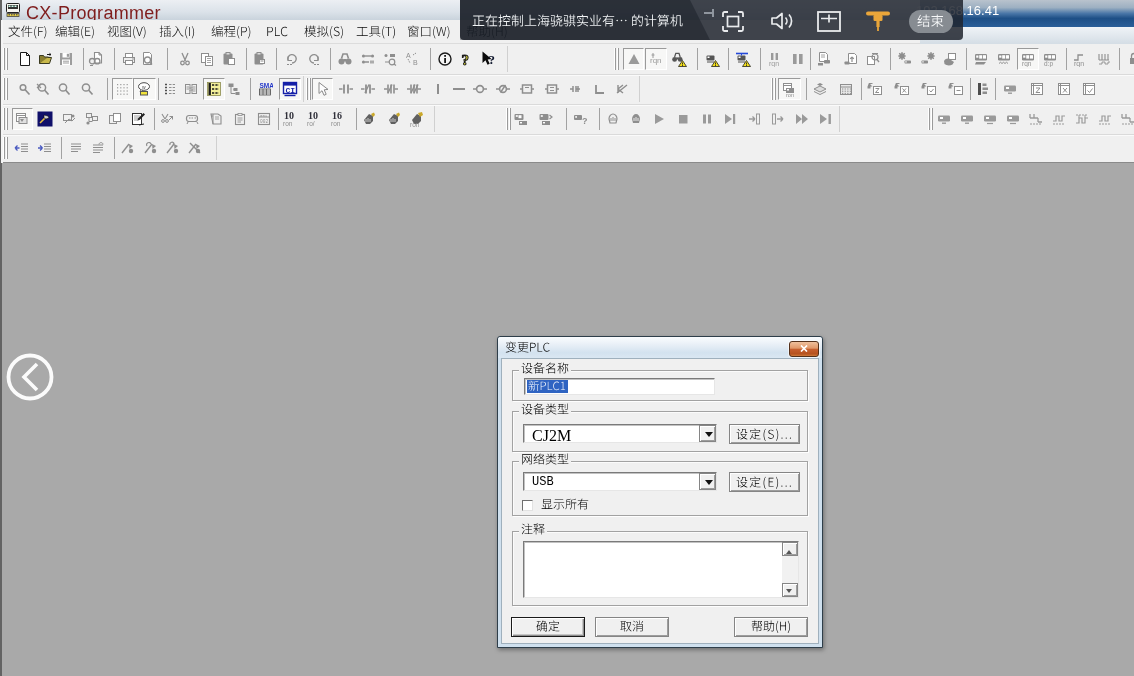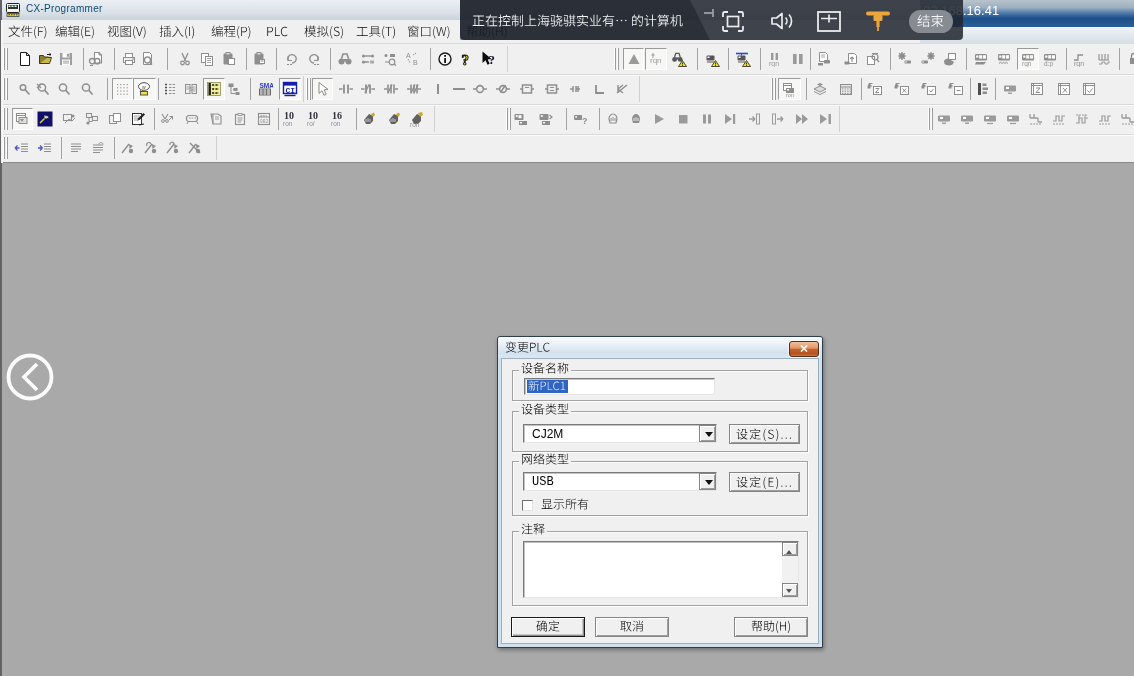--- a/index.html
+++ b/index.html
@@ -11,21 +11,21 @@
 <rect x="2" y="2" width="10" height="4" fill="#333"></rect>
 <rect x="2.5" y="2.5" width="2" height="1.5" fill="#cfe"></rect>
     <rect x="5.5" y="2.5" width="2" height="1.5" fill="#cfe"></rect>
     <rect x="8.5" y="2.5" width="2" height="1.5" fill="#cfe"></rect>
 <rect x="1" y="10.5" width="12" height="3" fill="#e8d24a" stroke="#444" stroke-width="0.8"></rect>
 <rect x="2.5" y="11.3" width="1.5" height="1" fill="#333"></rect>
     <rect x="5" y="11.3" width="1.5" height="1" fill="#333"></rect>
     <rect x="7.5" y="11.3" width="1.5" height="1" fill="#333"></rect>
     <rect x="10" y="11.3" width="1.5" height="1" fill="#333"></rect>
 </svg>
-<div class="abs" style="left:26px;top:3px;font-size:10px;letter-spacing:0.3px;color:#0c4a6e">CX-Programmer</div>
+<div class="abs" style="left:26px;top:3px;font-size:18px;letter-spacing:0.3px;color:#7f1d1d">CX-Programmer</div>
 <div style="position:absolute;left:0;top:20px;width:1134px;height:24px;background:#f0f0f0"></div>
 <div style="position:absolute;left:8px;top:25px;width:40px;height:16px">
     <svg width="40" height="16" viewBox="0 0 40 16" style="position:absolute;left:0;top:0;overflow:visible">
       <path d="M5.4 0.7C5.8 1.3 6.2 2.2 6.4 2.7L7.0 2.4C6.8 1.9 6.4 1.1 6.0 0.5ZM0.7 2.8V3.4H2.6C3.4 5.4 4.4 7.1 5.8 8.5C4.4 9.8 2.7 10.7 0.5 11.3C0.7 11.5 0.9 11.8 0.9 11.9C3.1 11.2 4.8 10.2 6.3 8.9C7.7 10.3 9.5 11.3 11.6 11.8C11.7 11.7 11.9 11.4 12.0 11.3C9.9 10.8 8.2 9.8 6.7 8.5C8.1 7.2 9.1 5.5 9.9 3.4H11.9V2.8ZM6.3 8.1C5.0 6.8 3.9 5.2 3.2 3.4H9.2C8.5 5.3 7.5 6.8 6.3 8.1Z M16.5 6.9V7.5H20.2V11.9H20.8V7.5H24.3V6.9H20.8V3.8H23.8V3.2H20.8V0.7H20.2V3.2H18.1C18.3 2.6 18.5 1.9 18.6 1.3L18.0 1.2C17.7 2.8 17.2 4.5 16.4 5.5C16.6 5.6 16.8 5.8 16.9 5.9C17.3 5.3 17.6 4.6 17.9 3.8H20.2V6.9ZM16.0 0.6C15.3 2.6 14.2 4.5 13.0 5.8C13.1 5.9 13.3 6.2 13.4 6.3C13.8 5.8 14.3 5.2 14.8 4.5V11.9H15.3V3.5C15.8 2.7 16.3 1.7 16.6 0.8Z M28.0 13.4 28.5 13.2C27.4 11.4 26.8 9.3 26.8 7.2C26.8 5.0 27.4 2.9 28.5 1.1L28.0 0.9C26.9 2.7 26.2 4.7 26.2 7.2C26.2 9.6 26.9 11.6 28.0 13.4Z M30.3 11.0H31.0V6.7H34.6V6.0H31.0V2.5H35.3V1.9H30.3Z M36.5 13.4C37.6 11.6 38.3 9.6 38.3 7.2C38.3 4.7 37.6 2.7 36.5 0.9L36.0 1.1C37.1 2.9 37.7 5.0 37.7 7.2C37.7 9.3 37.1 11.4 36.0 13.2Z" fill="#111"></path>
     </svg>
   </div>
 <div style="position:absolute;left:55px;top:25px;width:40px;height:16px">
     <svg width="40" height="16" viewBox="0 0 40 16" style="position:absolute;left:0;top:0;overflow:visible">
       <path d="M0.6 10.4 0.8 11.0C1.7 10.6 3.1 10.1 4.3 9.7L4.2 9.1C2.9 9.6 1.5 10.1 0.6 10.4ZM0.8 5.6C0.9 5.6 1.2 5.5 2.8 5.3C2.3 6.2 1.7 6.9 1.5 7.2C1.2 7.7 0.9 8.0 0.7 8.0C0.7 8.2 0.8 8.5 0.9 8.6C1.1 8.5 1.4 8.4 4.2 7.8C4.2 7.6 4.2 7.4 4.2 7.2L1.8 7.7C2.7 6.5 3.7 5.0 4.5 3.5L3.9 3.2C3.7 3.7 3.4 4.2 3.2 4.7L1.5 4.9C2.2 3.8 2.9 2.3 3.5 0.8L2.9 0.6C2.4 2.1 1.5 3.8 1.2 4.2C1.0 4.7 0.8 5.0 0.6 5.0C0.7 5.2 0.7 5.5 0.8 5.6ZM7.8 6.5V8.6H6.5V6.5ZM8.2 6.5H9.4V8.6H8.2ZM6.0 5.9V11.8H6.5V9.1H7.8V11.5H8.2V9.1H9.4V11.5H9.8V9.1H11.0V11.2C11.0 11.3 11.0 11.4 10.9 11.4C10.8 11.4 10.5 11.4 10.2 11.4C10.2 11.5 10.3 11.7 10.4 11.8C10.8 11.8 11.1 11.8 11.3 11.8C11.5 11.7 11.5 11.5 11.5 11.2V5.9ZM9.8 6.5H11.0V8.6H9.8ZM5.8 2.5H10.9V4.1H5.8ZM7.7 0.7C7.9 1.1 8.2 1.6 8.3 2.0H5.3V4.7C5.3 6.6 5.2 9.3 4.0 11.3C4.2 11.4 4.4 11.6 4.5 11.7C5.7 9.6 5.8 6.7 5.8 4.7H11.5V2.0H8.9C8.8 1.5 8.5 0.9 8.2 0.5Z M19.2 1.5H23.0V3.0H19.2ZM18.7 1.0V3.5H23.6V1.0ZM13.6 6.7C13.7 6.6 14.0 6.5 14.4 6.5H15.7V8.6L13.1 9.1L13.2 9.7L15.7 9.1V11.9H16.2V9.0L17.9 8.7L17.8 8.1L16.2 8.4V6.5H17.6V6.0H16.2V3.9H15.7V6.0H14.2C14.6 5.0 14.9 3.9 15.2 2.7H17.6V2.1H15.4C15.5 1.7 15.6 1.2 15.7 0.7L15.1 0.6C15.0 1.1 14.9 1.6 14.8 2.1H13.2V2.7H14.7C14.4 3.8 14.1 4.8 13.9 5.1C13.7 5.6 13.6 6.1 13.4 6.1C13.4 6.3 13.5 6.6 13.6 6.7ZM23.0 4.9V6.3H19.4V4.9ZM17.5 10.2 17.6 10.8C19.0 10.7 21.0 10.5 23.0 10.4V11.9H23.5V10.3L24.5 10.3V9.7L23.5 9.8V4.9H24.4V4.4H17.9V4.9H18.8V10.1ZM23.0 6.8V8.1H19.4V6.8ZM23.0 8.6V9.8L19.4 10.1V8.6Z M28.0 13.4 28.5 13.2C27.4 11.4 26.8 9.3 26.8 7.2C26.8 5.0 27.4 2.9 28.5 1.1L28.0 0.9C26.9 2.7 26.2 4.7 26.2 7.2C26.2 9.6 26.9 11.6 28.0 13.4Z M30.3 11.0H35.4V10.3H31.0V6.5H34.6V5.8H31.0V2.5H35.3V1.9H30.3Z M37.0 13.4C38.1 11.6 38.8 9.6 38.8 7.2C38.8 4.7 38.1 2.7 37.0 0.9L36.6 1.1C37.6 2.9 38.2 5.0 38.2 7.2C38.2 9.3 37.6 11.4 36.6 13.2Z" fill="#111"></path>
     </svg>
@@ -870,21 +870,21 @@
     </svg>
   </div>
 <div style="position:absolute;left:512px;top:411px;width:296px;height:41px;border:1px solid #a2a2a2;box-sizing:border-box;box-shadow:1px 1px 0 rgba(255,255,255,0.9), inset 1px 1px 0 rgba(255,255,255,0.7)"></div>
 <div style="position:absolute;left:519px;top:404px;width:52px;height:14px;background:#f0f0f0"></div>
 <div style="position:absolute;left:521px;top:403px;width:48px;height:15px">
     <svg width="48" height="15" viewBox="0 0 48 15" style="position:absolute;left:0;top:0;overflow:visible">
       <path d="M1.6 1.2C2.3 1.7 3.0 2.5 3.4 3.0L3.8 2.6C3.4 2.1 2.7 1.3 2.0 0.8ZM0.6 4.4V4.9H2.4V9.6C2.4 10.2 2.0 10.5 1.8 10.7C1.9 10.8 2.1 11.0 2.2 11.2C2.3 11.0 2.6 10.8 4.7 9.4C4.6 9.3 4.5 9.0 4.5 8.9L3.0 9.9V4.4ZM6.0 1.0V2.4C6.0 3.3 5.7 4.3 4.1 5.1C4.2 5.2 4.4 5.4 4.5 5.6C6.2 4.7 6.6 3.4 6.6 2.4V1.6H9.0V3.9C9.0 4.6 9.2 4.9 9.8 4.9C9.9 4.9 10.6 4.9 10.8 4.9C11.0 4.9 11.2 4.8 11.4 4.8C11.3 4.7 11.3 4.4 11.3 4.3C11.1 4.3 10.9 4.3 10.8 4.3C10.6 4.3 10.0 4.3 9.8 4.3C9.6 4.3 9.6 4.2 9.6 3.9V1.0ZM9.9 6.5C9.5 7.6 8.7 8.5 7.8 9.2C6.9 8.5 6.2 7.5 5.7 6.5ZM4.6 5.9V6.5H5.1C5.6 7.7 6.4 8.7 7.3 9.6C6.4 10.2 5.4 10.7 4.3 11.0C4.4 11.1 4.5 11.3 4.6 11.5C5.7 11.1 6.8 10.7 7.8 9.9C8.7 10.7 9.8 11.2 11.1 11.5C11.2 11.3 11.3 11.1 11.5 11.0C10.3 10.7 9.2 10.2 8.3 9.6C9.3 8.7 10.2 7.5 10.7 6.0L10.3 5.9L10.2 5.9Z M20.5 2.1C19.9 2.9 19.0 3.5 18.0 4.0C17.1 3.6 16.4 3.0 15.9 2.3L16.0 2.1ZM16.5 0.5C15.9 1.6 14.7 2.9 13.0 3.7C13.2 3.8 13.4 4.0 13.5 4.1C14.2 3.7 14.9 3.2 15.5 2.7C16.0 3.3 16.6 3.9 17.4 4.3C15.8 5.1 14.0 5.6 12.5 5.8C12.6 6.0 12.7 6.2 12.7 6.4C14.4 6.1 16.3 5.5 18.0 4.6C19.5 5.4 21.3 5.9 23.2 6.2C23.3 6.0 23.4 5.8 23.6 5.7C21.8 5.5 20.0 5.0 18.6 4.3C19.8 3.6 20.8 2.8 21.5 1.8L21.1 1.6L21.0 1.6H16.5C16.7 1.3 16.9 1.0 17.1 0.6ZM14.8 8.8H17.7V10.5H14.8ZM14.8 8.3V6.8H17.7V8.3ZM21.2 8.8V10.5H18.3V8.8ZM21.2 8.3H18.3V6.8H21.2ZM14.2 6.3V11.5H14.8V11.0H21.2V11.4H21.8V6.3Z M33.1 0.8C32.8 1.3 32.2 2.0 31.8 2.5L32.3 2.7C32.7 2.2 33.3 1.6 33.7 1.0ZM26.3 1.1C26.8 1.6 27.4 2.3 27.6 2.7L28.1 2.4C27.9 2.0 27.3 1.3 26.8 0.8ZM29.7 0.6V3.0H24.9V3.5H29.1C28.1 4.7 26.4 5.6 24.7 6.0C24.9 6.2 25.0 6.4 25.1 6.5C26.9 6.0 28.7 4.9 29.7 3.6V6.0H30.3V3.8C31.9 4.7 33.8 5.7 34.8 6.5L35.1 6.0C34.1 5.3 32.2 4.3 30.7 3.5H35.1V3.0H30.3V0.6ZM29.7 6.3C29.7 6.8 29.6 7.3 29.4 7.7H24.9V8.3H29.2C28.6 9.6 27.4 10.5 24.6 10.9C24.8 11.1 24.9 11.3 25.0 11.4C27.9 10.9 29.2 9.9 29.9 8.3H30.1C31.0 10.0 32.7 11.1 35.1 11.5C35.2 11.3 35.3 11.1 35.5 10.9C33.3 10.6 31.5 9.7 30.7 8.3H35.2V7.7H30.1C30.2 7.3 30.3 6.8 30.4 6.3Z M43.8 1.2V5.2H44.3V1.2ZM46.1 0.6V6.1C46.1 6.3 46.0 6.3 45.8 6.3C45.6 6.3 45.0 6.3 44.3 6.3C44.4 6.5 44.4 6.7 44.5 6.9C45.3 6.9 45.9 6.9 46.2 6.8C46.5 6.7 46.6 6.5 46.6 6.1V0.6ZM40.8 1.6V3.5H39.1V3.3V1.6ZM36.9 3.5V4.0H38.5C38.4 4.9 38.0 5.9 36.9 6.6C37.0 6.7 37.2 6.9 37.3 7.0C38.5 6.2 38.9 5.1 39.0 4.0H40.8V6.7H41.4V4.0H42.9V3.5H41.4V1.6H42.7V1.1H37.3V1.6H38.5V3.3V3.5ZM41.8 6.5V8.1H37.8V8.6H41.8V10.5H36.6V11.0H47.4V10.5H42.4V8.6H46.1V8.1H42.4V6.5Z" fill="#000"></path>
     </svg>
   </div>
 <div style="position:absolute;left:523px;top:424px;width:194px;height:19px;background:#fff;border:1px solid;border-color:#7a7a7a #e6e6e6 #e6e6e6 #7a7a7a;box-shadow:inset 1px 1px 0 #c2c2c2;box-sizing:border-box"></div>
-<div class="abs" style="left:532px;top:427px;font-size:12px;font-family:Liberation Sans, sans-serif;color:#000">CJ2M</div>
+<div class="abs" style="left:532px;top:427px;font-size:16px;font-family:Liberation Serif, serif;color:#000">CJ2M</div>
 <div style="position:absolute;left:699px;top:425px;width:17px;height:17px;background:#f0f0f0;border:1px solid #858585;box-shadow:inset 1px 1px 0 #ffffff, inset -1px -1px 0 #9d9d9d;box-sizing:border-box"></div>
 <div class="abs" style="left:704.5px;top:431.5px;width:0;height:0;border:4px solid transparent;border-top:5px solid #111"></div>
 <div style="position:absolute;left:729px;top:424px;width:71px;height:20px;background:#f0f0f0;border:1px solid #858585;box-shadow:inset 1px 1px 0 #ffffff, inset -1px -1px 0 #9d9d9d;box-sizing:border-box"></div>
 <div style="position:absolute;left:736px;top:428px;width:57px;height:15px">
     <svg width="57" height="15" viewBox="0 0 57 15" style="position:absolute;left:0;top:0;overflow:visible">
       <path d="M1.6 1.2C2.3 1.7 3.0 2.5 3.4 3.0L3.8 2.6C3.4 2.1 2.7 1.3 2.0 0.8ZM0.6 4.4V4.9H2.4V9.6C2.4 10.2 2.0 10.5 1.8 10.7C1.9 10.8 2.1 11.0 2.2 11.2C2.3 11.0 2.6 10.8 4.7 9.4C4.6 9.3 4.5 9.0 4.5 8.9L3.0 9.9V4.4ZM6.0 1.0V2.4C6.0 3.3 5.7 4.3 4.1 5.1C4.2 5.2 4.4 5.4 4.5 5.6C6.2 4.7 6.6 3.4 6.6 2.4V1.6H9.0V3.9C9.0 4.6 9.2 4.9 9.8 4.9C9.9 4.9 10.6 4.9 10.8 4.9C11.0 4.9 11.2 4.8 11.4 4.8C11.3 4.7 11.3 4.4 11.3 4.3C11.1 4.3 10.9 4.3 10.8 4.3C10.6 4.3 10.0 4.3 9.8 4.3C9.6 4.3 9.6 4.2 9.6 3.9V1.0ZM9.9 6.5C9.5 7.6 8.7 8.5 7.8 9.2C6.9 8.5 6.2 7.5 5.7 6.5ZM4.6 5.9V6.5H5.1C5.6 7.7 6.4 8.7 7.3 9.6C6.4 10.2 5.4 10.7 4.3 11.0C4.4 11.1 4.5 11.3 4.6 11.5C5.7 11.1 6.8 10.7 7.8 9.9C8.7 10.7 9.8 11.2 11.1 11.5C11.2 11.3 11.3 11.1 11.5 11.0C10.3 10.7 9.2 10.2 8.3 9.6C9.3 8.7 10.2 7.5 10.7 6.0L10.3 5.9L10.2 5.9Z M16.1 6.0C15.8 8.3 15.1 10.0 13.7 11.1C13.9 11.2 14.1 11.4 14.2 11.5C15.0 10.7 15.7 9.7 16.1 8.5C17.2 10.8 19.1 11.2 21.7 11.2H24.4C24.5 11.1 24.6 10.8 24.7 10.7C24.2 10.7 22.1 10.7 21.8 10.7C20.9 10.7 20.2 10.6 19.5 10.5V7.7H23.2V7.1H19.5V4.8H22.9V4.3H15.6V4.8H18.9V10.3C17.7 9.9 16.8 9.2 16.3 7.7C16.5 7.2 16.6 6.7 16.6 6.1ZM18.4 0.7C18.7 1.1 18.9 1.6 19.1 1.9H14.3V4.3H14.8V2.5H23.5V4.3H24.1V1.9H19.5L19.7 1.9C19.6 1.5 19.3 0.9 19.0 0.5Z M29.3 12.9 29.7 12.7C28.7 11.0 28.2 9.0 28.2 6.9C28.2 4.8 28.7 2.8 29.7 1.1L29.3 0.8C28.2 2.6 27.6 4.5 27.6 6.9C27.6 9.2 28.2 11.1 29.3 12.9Z M35.0 10.7C36.7 10.7 37.8 9.7 37.8 8.3C37.8 7.0 37.0 6.5 36.0 6.0L34.7 5.4C34.0 5.1 33.2 4.8 33.2 3.8C33.2 2.9 33.9 2.3 35.0 2.3C35.9 2.3 36.6 2.7 37.1 3.2L37.5 2.7C36.9 2.1 36.1 1.7 35.0 1.7C33.5 1.7 32.4 2.6 32.4 3.9C32.4 5.1 33.4 5.7 34.2 6.0L35.5 6.6C36.4 7.0 37.1 7.3 37.1 8.4C37.1 9.4 36.3 10.1 35.0 10.1C34.0 10.1 33.1 9.6 32.4 8.9L32.0 9.4C32.7 10.2 33.7 10.7 35.0 10.7Z M40.4 12.9C41.5 11.1 42.2 9.2 42.2 6.9C42.2 4.5 41.5 2.6 40.4 0.8L40.0 1.1C41.0 2.8 41.6 4.8 41.6 6.9C41.6 9.0 41.0 11.0 40.0 12.7Z M46.0 10.7C46.3 10.7 46.6 10.5 46.6 10.1C46.6 9.7 46.3 9.4 46.0 9.4C45.7 9.4 45.4 9.7 45.4 10.1C45.4 10.5 45.7 10.7 46.0 10.7Z M50.2 10.7C50.5 10.7 50.8 10.5 50.8 10.1C50.8 9.7 50.5 9.4 50.2 9.4C49.9 9.4 49.6 9.7 49.6 10.1C49.6 10.5 49.9 10.7 50.2 10.7Z M54.4 10.7C54.7 10.7 55.0 10.5 55.0 10.1C55.0 9.7 54.7 9.4 54.4 9.4C54.1 9.4 53.8 9.7 53.8 10.1C53.8 10.5 54.1 10.7 54.4 10.7Z" fill="#000"></path>
     </svg>
   </div>
 <div style="position:absolute;left:512px;top:461px;width:296px;height:55px;border:1px solid #a2a2a2;box-sizing:border-box;box-shadow:1px 1px 0 rgba(255,255,255,0.9), inset 1px 1px 0 rgba(255,255,255,0.7)"></div>
 <div style="position:absolute;left:519px;top:454px;width:52px;height:14px;background:#f0f0f0"></div>

